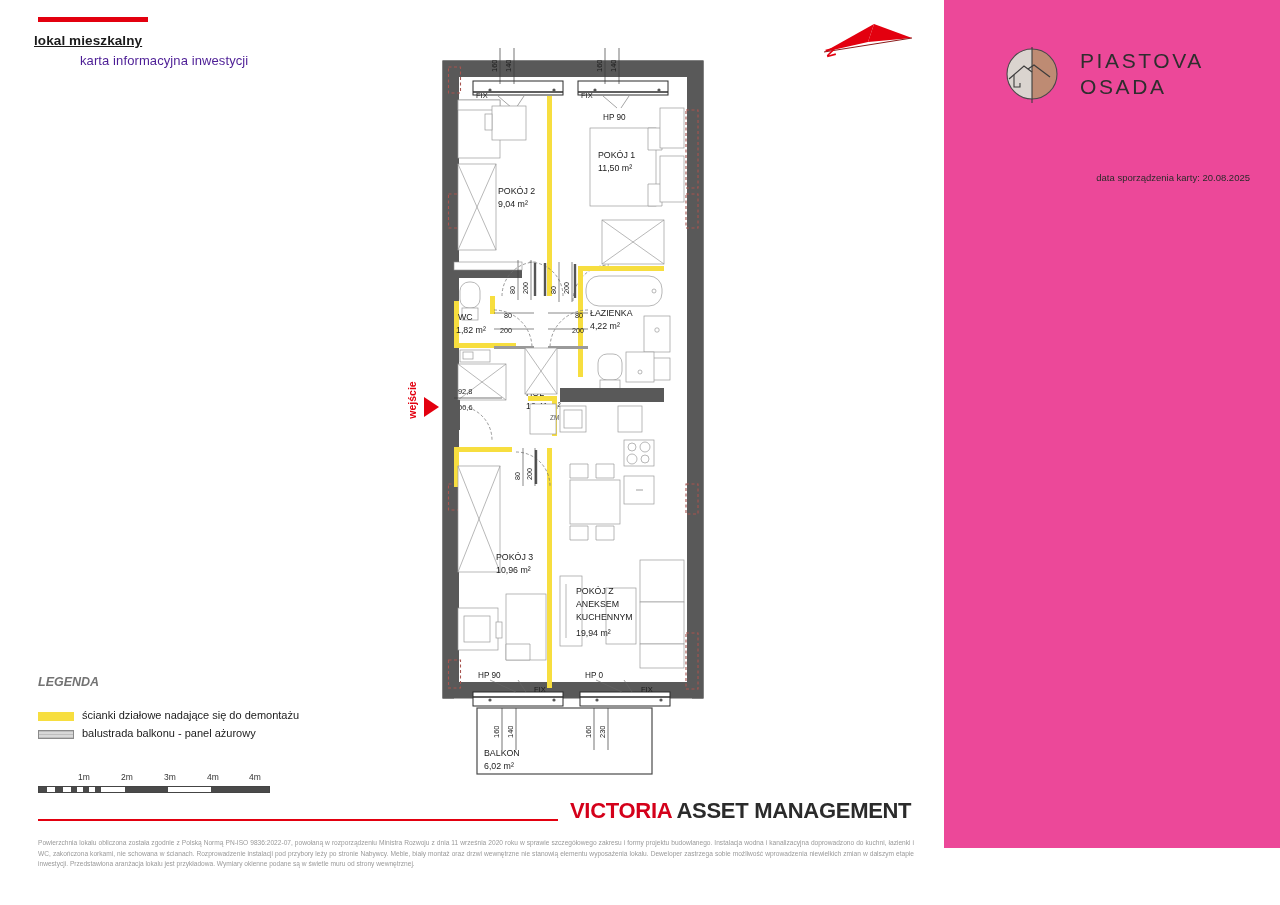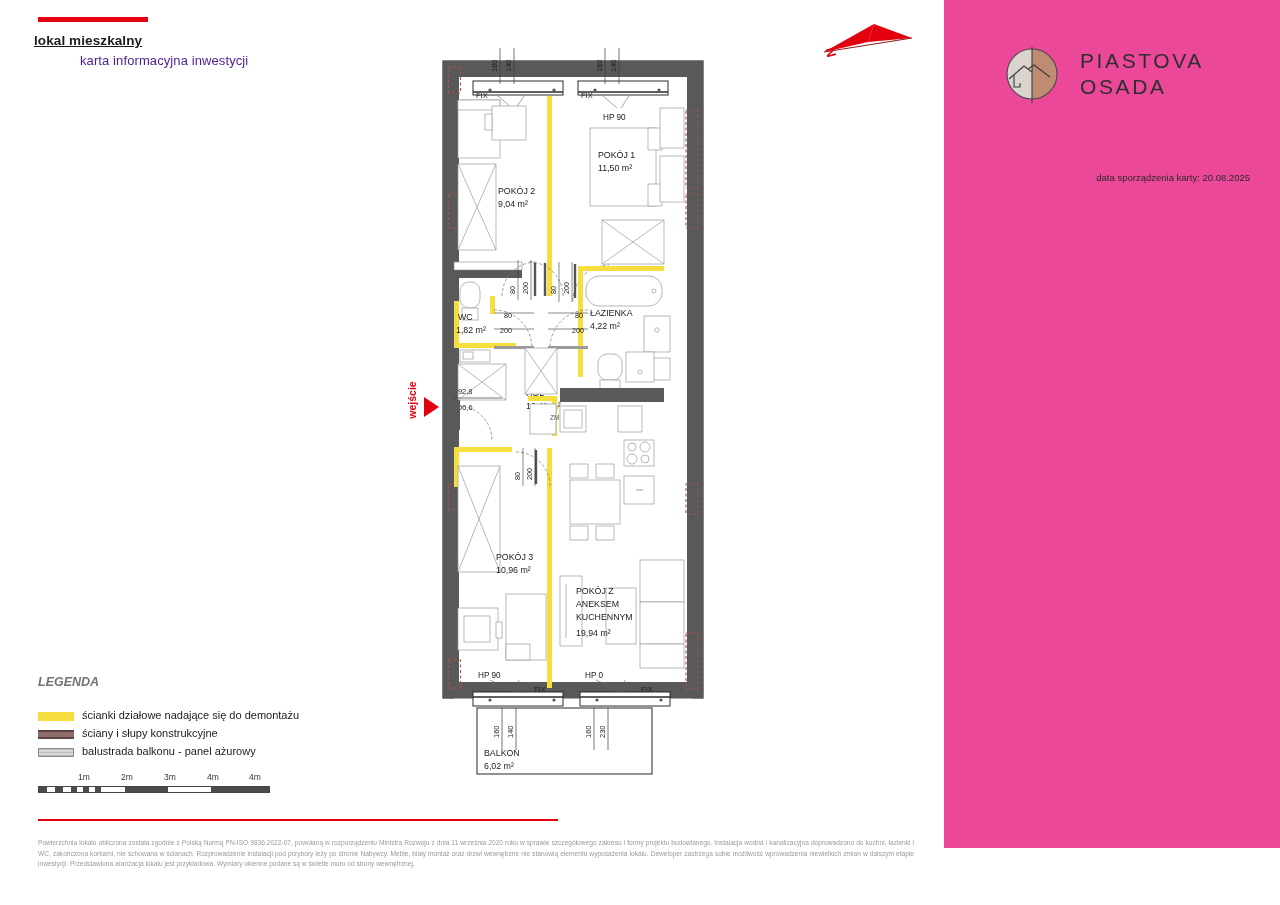--- a/index.html
+++ b/index.html
@@ -411,24 +411,20 @@
     </svg>
     </div>
 
     <div id="legend">
       <div class="title">LEGENDA</div>
       <div class="leg-row">
         <span class="leg-sw sw-yellow"></span>
         <span class="leg-tx">ścianki działowe nadające się do demontażu</span>
       </div>
       <div class="leg-row">
-        <span class="leg-sw sw-struct"></span>
-        <span class="leg-tx">ściany i słupy konstrukcyjne</span>
-      </div>
-      <div class="leg-row">
         <span class="leg-sw sw-bal"></span>
         <span class="leg-tx">balustrada balkonu - panel ażurowy</span>
       </div>
     </div>
 
     <div id="scalebar">
       <span class="sc-lbl" style="left:40px">1m</span>
       <span class="sc-lbl" style="left:83px">2m</span>
       <span class="sc-lbl" style="left:126px">3m</span>
       <span class="sc-lbl" style="left:169px">4m</span>
@@ -438,20 +434,23 @@
         <span class="sc-seg" style="left:16px;width:8px"></span>
         <span class="sc-seg" style="left:32px;width:6px"></span>
         <span class="sc-seg" style="left:44px;width:6px"></span>
         <span class="sc-seg" style="left:56px;width:6px"></span>
         <span class="sc-seg" style="left:86px;width:43px"></span>
         <span class="sc-seg" style="left:172px;width:58px"></span>
       </span>
     </div>
 
     <div class="ft-rule"></div>
+    <div id="vam">
+      <span class="v">VICTORIA</span><span class="a"> ASSET MANAGEMENT</span>
+    </div>
     <div id="disc">Powierzchnia lokalu obliczona została zgodnie z Polską Normą PN-ISO 9836:2022-07, powołaną w rozporządzeniu Ministra Rozwoju z dnia 11 września 2020 roku w sprawie szczegółowego zakresu i formy projektu budowlanego. Instalacja wodna i kanalizacyjna doprowadzono do kuchni, łazienki i WC, zakończona korkami, nie schowana w ścianach. Rozprowadzenie instalacji pod przybory leży po stronie Nabywcy. Meble, biały montaż oraz drzwi wewnętrzne nie stanowią elementu wyposażenia lokalu. Deweloper zastrzega sobie możliwość wprowadzenia niewielkich zmian w dalszym etapie inwestycji. Przedstawiona aranżacja lokalu jest przykładowa. Wymiary okienne podane są w świetle muru od strony wewnętrznej.</div>
   </div>
 
   <div id="side">
 
     <div id="logo">
       <span class="mark">
         <svg width="64" height="64" viewBox="0 0 64 64">
           <defs>
             <clipPath id="cc">

